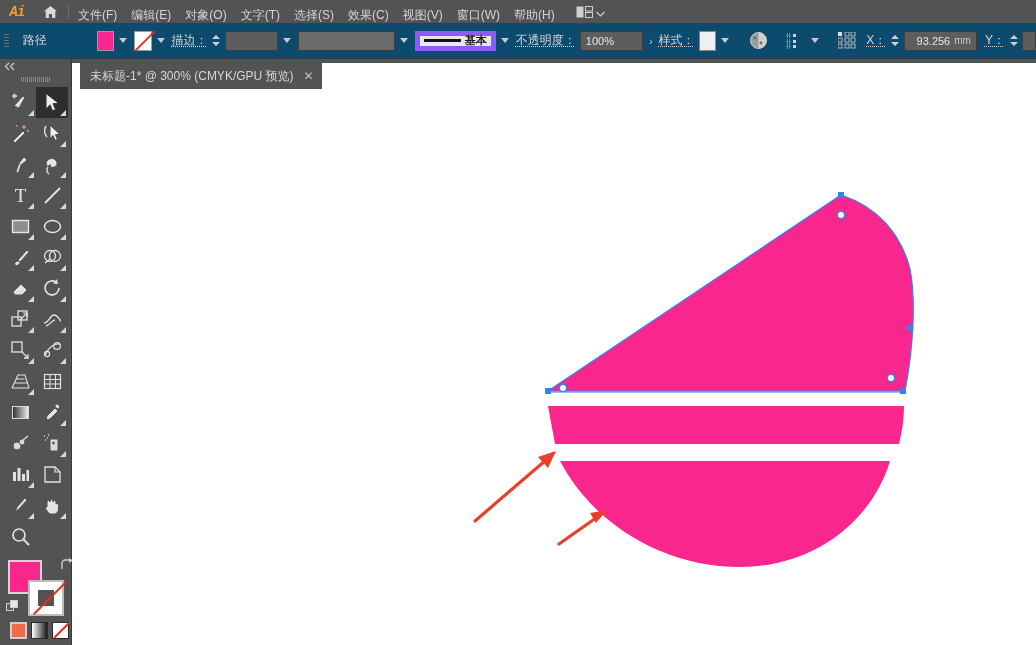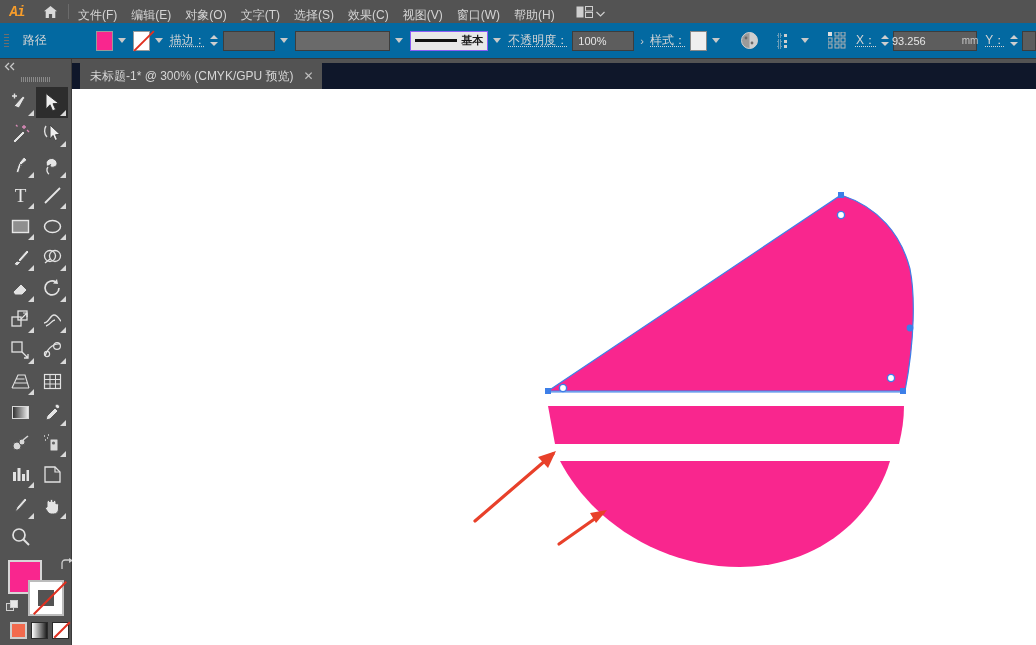--- a/index.html
+++ b/index.html
@@ -25,21 +25,21 @@
   .home-btn { width:32px; height:23px; display:flex; align-items:center; justify-content:center; }
   .menu-sep { width:1px; height:15px; background:#6b6b6b; margin:0 2px; }
   .menu-item {
     padding:4px 7px; height:23px; line-height:23px; font-size:12px; color:#d4d4d4; cursor:default; white-space:nowrap;
   }
   .arrange-box { margin-left:8px; display:flex; align-items:center; gap:3px; padding:0 6px; }
 
   
   .controlbar {
     position:absolute; left:0; top:23px; width:1036px; height:36px;
-    background:#0369a1; border-bottom:1px solid #393939;
+    background:#0c4a6e; border-bottom:1px solid #393939;
     display:flex; align-items:center; padding-left:4px;
   }
   .grip { width:8px; height:20px; display:flex; flex-direction:column; justify-content:center; gap:2px; margin-right:2px; }
   .grip i { display:block; height:1px; background:#6e6e6e; width:5px; }
   .cb-label { font-size:12px; color:#d4d4d4; margin-right:4px; white-space:nowrap; }
   .cb-label.ul { text-decoration:underline; text-decoration-style:dotted; text-underline-offset:2px; }
   .swatch-box {
     width:20px; height:20px; border:1px solid #9a9a9a; background:#fff;
   }
   .swatch-fill { background:#f9268e; }
@@ -56,35 +56,35 @@
   .spinner { width:11px; height:18px; display:flex; flex-direction:column; align-items:center; justify-content:center; gap:3px; margin-right:4px;}
   .spinner .up { width:0;height:0;border-left:4px solid transparent;border-right:4px solid transparent;border-bottom:4px solid #cfcfcf; }
   .spinner .dn { width:0;height:0;border-left:4px solid transparent;border-right:4px solid transparent;border-top:4px solid #cfcfcf; }
   .field {
     height:20px; background:#5d5d5d; border:1px solid #3d3d3d;
     font-size:11px; color:#e6e6e6; display:flex; align-items:center; padding:0 5px;
   }
   .field.wide { width:60px; }
   .field.profile { width:112px; background:#6a6a6a; }
   .field.opacity { width:72px; }
-  .field.coord { width:84px; justify-content:center; gap:4px; }
+  .field.coord { width:84px; justify-content:flex-end; gap:4px; }
   .stroke-prof {
     width:92px; height:20px; background:#e8e8e8; display:flex; align-items:center;
-    padding:0 4px; gap:4px; border:1px solid #8b5cf6;
+    padding:0 4px; gap:4px; border:5px solid #8b5cf6;
   }
   .stroke-prof .bar { flex:1; height:3px; background:#111; }
   .stroke-prof .txt { font-size:11px; color:#1a1a1a; font-weight:bold; }
   .opac-arrow { color:#cfcfcf; font-size:11px; margin:0 6px; }
   .style-swatch { width:20px; height:20px; background:#efefef; border:1px solid #888; }
   .cb-icon { width:26px; height:26px; display:flex; align-items:center; justify-content:center; }
 
   
   .tabbar {
     position:absolute; left:72px; top:63px; width:964px; height:26px;
-    background:#0f172a;
+    background:#ffffff;
   }
   .tab {
     position:absolute; left:8px; top:0; height:26px; background:#535353;
     display:flex; align-items:center; padding:0 8px 0 10px; gap:10px;
   }
   .tab-title { font-size:12px; color:#d6d6d6; white-space:nowrap; }
   .tab-close { font-size:12px; color:#c0c0c0; line-height:1; }
 
   
   .toolbar {
@@ -249,21 +249,21 @@
       </svg>
     </div>
 
     <div class="cb-label ul" style="margin-left:8px;">X：</div>
     <div class="spinner">
         <span class="up"></span>
         <span class="dn"></span>
       </div>
     <div class="field coord">
       <span>93.256</span>
-      <span style="font-size:10px;color:#c8c8c8;margin-left:32px;">mm</span>
+      <span style="font-size:10px;color:#c8c8c8;">mm</span>
     </div>
 
     <div class="cb-label ul" style="margin-left:8px;">Y：</div>
     <div class="spinner">
         <span class="up"></span>
         <span class="dn"></span>
       </div>
     <div class="field" style="width:14px;"></div>
   </div>
 

